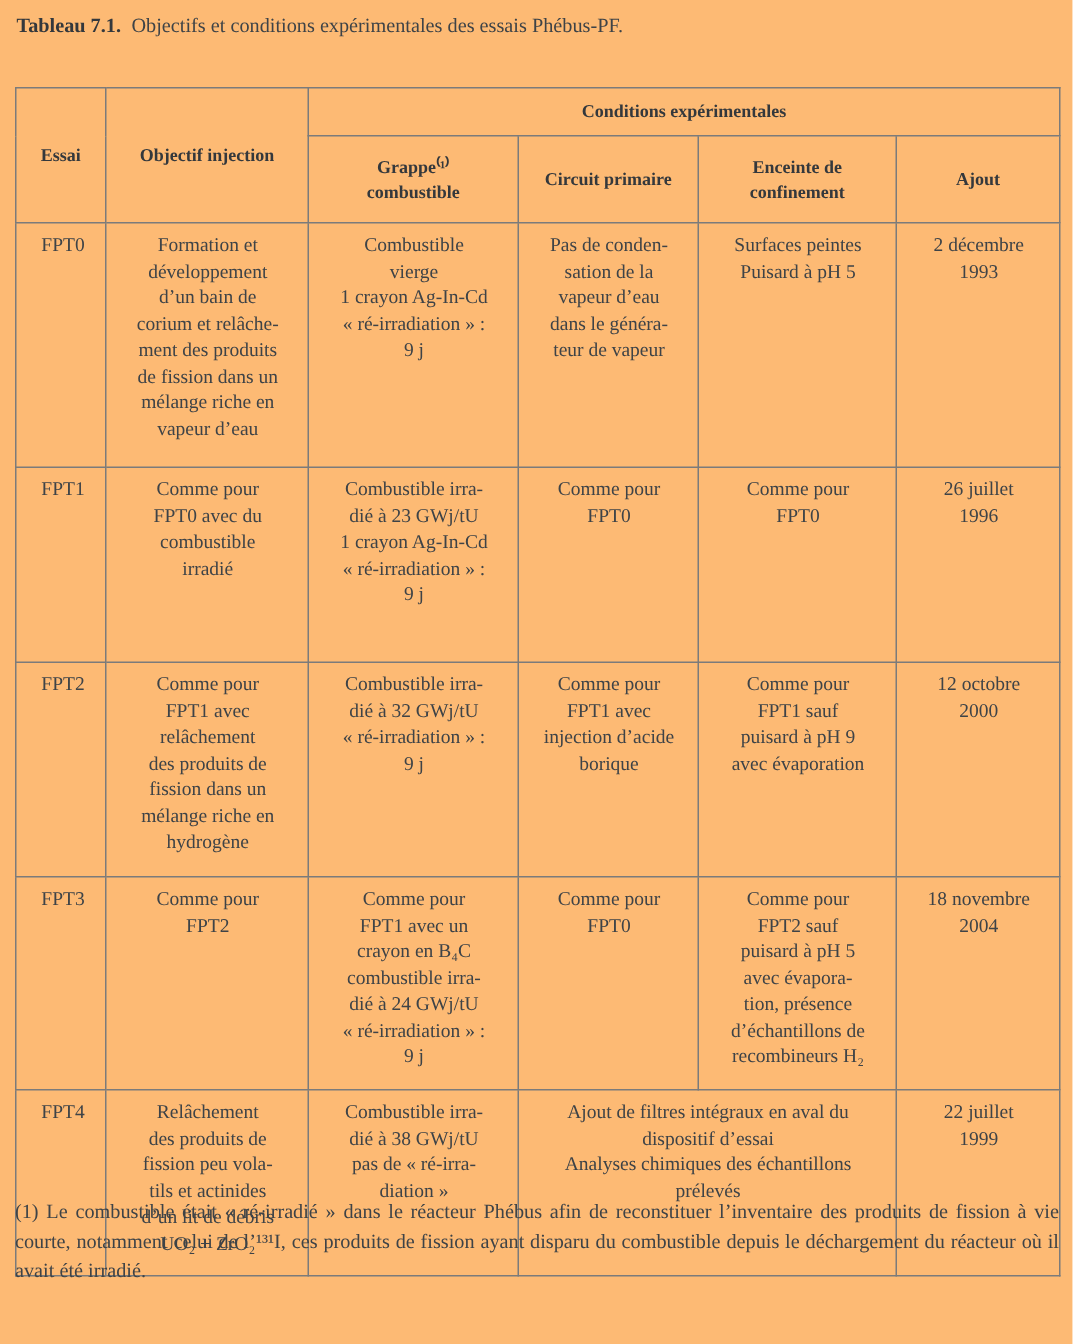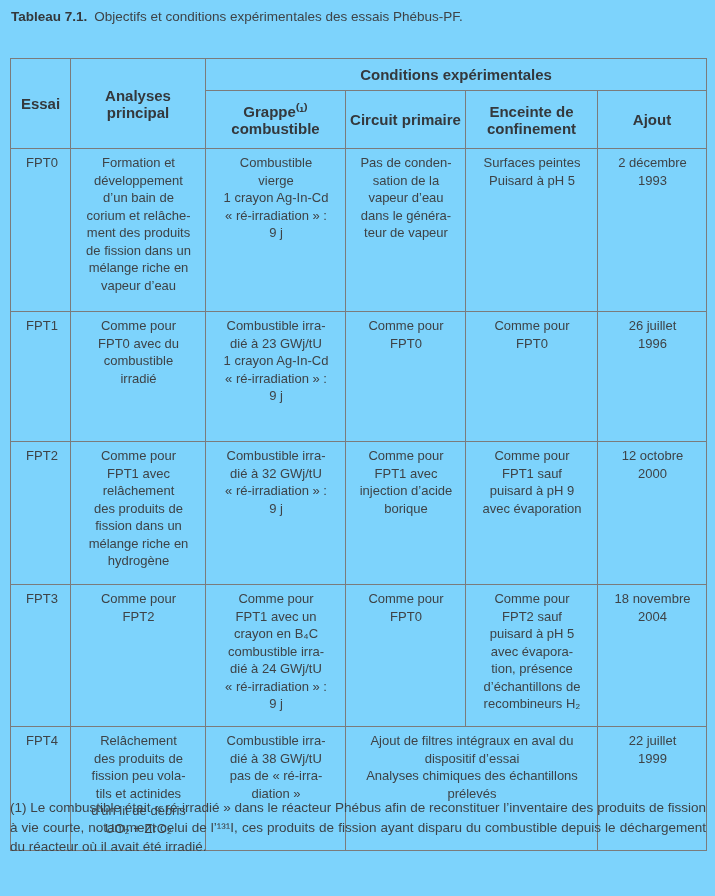--- a/index.html
+++ b/index.html
@@ -4,22 +4,22 @@
 <style>
   html, body {
     margin: 0;
     padding: 0;
     background: #ffffff;
   }
   .page {
     position: relative;
     width: 715px;
     height: 896px;
-    background: #7dd3fc;
-    font-family: Liberation Sans, sans-serif;
+    background: #fdba74;
+    font-family: Liberation Serif, serif;
     color: #3e4347;
   }
   .caption {
     position: absolute;
     left: 11px;
     top: 8px;
     width: 690px;
     font-size: 13.5px;
     line-height: 18px;
     margin: 0;
@@ -42,21 +42,21 @@
     vertical-align: top;
     text-align: center;
     padding: 5px 6px 4px 7px;
     white-space: pre-line;
     overflow: hidden;
   }
   table.exp td.hc {
     font-weight: bold;
     text-align: center;
     vertical-align: middle;
-    font-size: 15px;
+    font-size: 12px;
     line-height: 17px;
     padding: 3px 4px;
     color: #34383c;
   }
   table.exp td.essai { padding-left: 9px; font-size: 13px; }
   tr.hrow1 { height: 32px; }
   tr.hrow2 { height: 58px; }
   tr.r0 { height: 163px; }
   tr.r1 { height: 130px; }
   tr.r2 { height: 143px; }
@@ -87,21 +87,21 @@
       <col style="width:60px">
       <col style="width:135px">
       <col style="width:140px">
       <col style="width:120px">
       <col style="width:132px">
       <col style="width:109px">
     </colgroup>
     <tbody>
       <tr class="hrow1">
         <td class="hc" rowspan="2">Essai</td>
-        <td class="hc" rowspan="2">Analyses principal</td>
+        <td class="hc" rowspan="2">Objectif injection</td>
         <td class="hc" colspan="4">Conditions expérimentales</td>
       </tr>
       <tr class="hrow2">
         <td class="hc">Grappe⁽¹⁾
 combustible</td>
         <td class="hc">Circuit primaire</td>
         <td class="hc">Enceinte de
 confinement</td>
         <td class="hc">Ajout</td>
       </tr>

